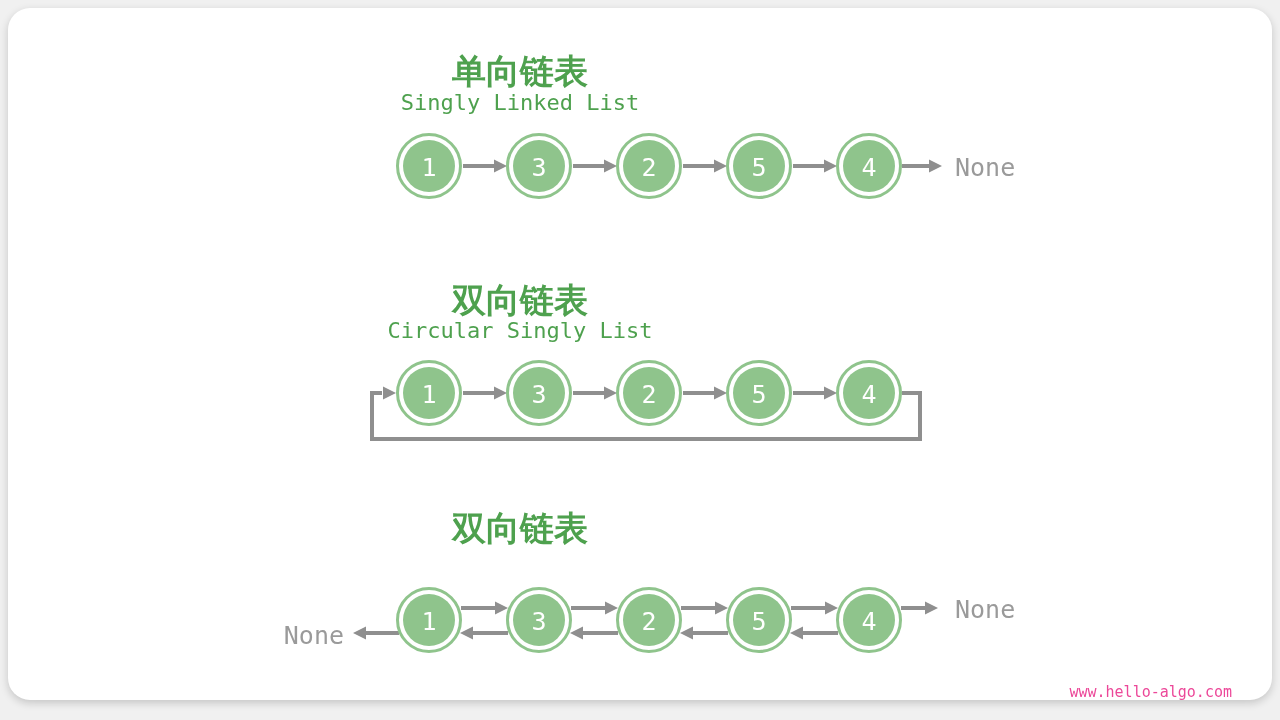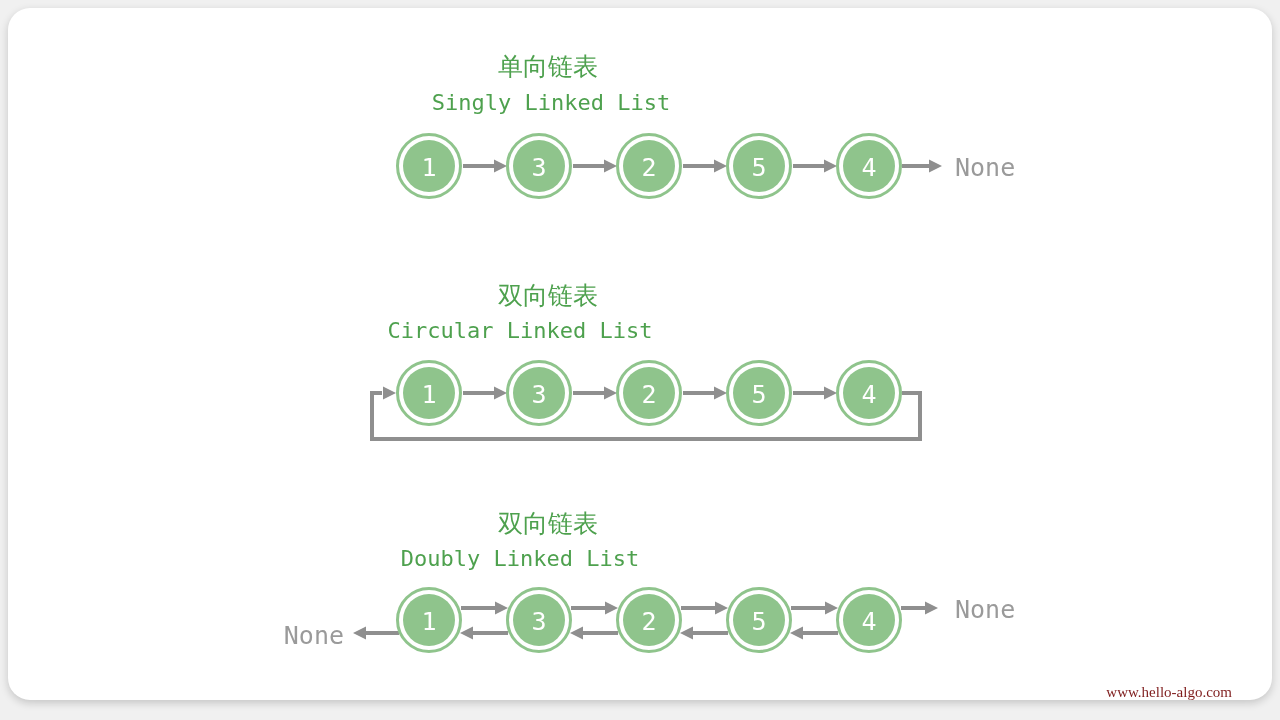--- a/index.html
+++ b/index.html
@@ -1,40 +1,40 @@
 <!DOCTYPE html>
 <html><head>
 <meta charset="utf-8">
 <style>
   * { margin:0; padding:0; box-sizing:border-box; }
   html,body { width:1280px; height:720px; background:#f0f0f0; overflow:hidden;
               font-family:"Liberation Sans","DejaVu Sans",sans-serif; }
   .card { position:absolute; left:8px; top:8px; right:8px; bottom:20px;
           background:#ffffff; border-radius:22px;
           box-shadow:0 3px 9px rgba(0,0,0,0.18); }
-  .sec-title { position:absolute; left:540px; transform:translateX(-50%);
-               font-size:25px; font-weight:normal; white-space:nowrap; line-height:1; }
+  .sec-title { position:absolute; left:512px; transform:translateX(-50%);
+               font-size:34px; font-weight:bold; white-space:nowrap; line-height:1; }
   .sec-subtitle { position:absolute; left:512px; transform:translateX(-50%);
                   font-family:"DejaVu Sans Mono","Liberation Mono",monospace;
                   font-size:22px; white-space:nowrap; line-height:1; }
   .diagram { position:absolute; left:0; width:1280px; }
   #svg-singly   { top:116px; height:84px; }
   #svg-circular { top:340px; height:110px; }
   #svg-doubly   { top:565px; height:95px; }
   .watermark { position:absolute; right:40px; top:677px;
                font-family:"DejaVu Sans Mono","Liberation Mono",monospace;
                font-size:15px; line-height:1; }
 </style>
 </head>
 <body style="background: rgb(240, 240, 240);">
 
 <div class="card" style="background: rgb(255, 255, 255);">
 
   <div class="sec-title" style="top: 46px; color: rgb(78, 161, 78);">单向链表</div>
-  <div class="sec-subtitle" style="top: 84px; color: rgb(78, 161, 78); margin-left: 31px;">Singly Linked List</div>
+  <div class="sec-subtitle" style="top: 84px; color: rgb(78, 161, 78);">Singly Linked List</div>
   <svg id="svg-singly" class="diagram" viewBox="0 0 1280 84">
       <line x1="455" y1="42" x2="488" y2="42" stroke="#8f8f8f" stroke-width="4"></line>
       <polygon points="499,42 486,35.5 486,48.5" fill="#8f8f8f"></polygon>
       <line x1="565" y1="42" x2="598" y2="42" stroke="#8f8f8f" stroke-width="4"></line>
       <polygon points="609,42 596,35.5 596,48.5" fill="#8f8f8f"></polygon>
       <line x1="675" y1="42" x2="708" y2="42" stroke="#8f8f8f" stroke-width="4"></line>
       <polygon points="719,42 706,35.5 706,48.5" fill="#8f8f8f"></polygon>
       <line x1="785" y1="42" x2="818" y2="42" stroke="#8f8f8f" stroke-width="4"></line>
       <polygon points="829,42 816,35.5 816,48.5" fill="#8f8f8f"></polygon>
       <line x1="894" y1="42" x2="923" y2="42" stroke="#8f8f8f" stroke-width="4"></line>
@@ -51,21 +51,21 @@
       <text x="641" y="43" fill="#ffffff" font-size="25" font-family="&quot;DejaVu Sans Mono&quot;,monospace" text-anchor="middle" dominant-baseline="central">2</text>
       <circle cx="751" cy="42" r="31.5" fill="#ffffff" stroke="#8fc48c" stroke-width="3"></circle>
       <circle cx="751" cy="42" r="26" fill="#8fc48c"></circle>
       <text x="751" y="43" fill="#ffffff" font-size="25" font-family="&quot;DejaVu Sans Mono&quot;,monospace" text-anchor="middle" dominant-baseline="central">5</text>
       <circle cx="861" cy="42" r="31.5" fill="#ffffff" stroke="#8fc48c" stroke-width="3"></circle>
       <circle cx="861" cy="42" r="26" fill="#8fc48c"></circle>
       <text x="861" y="43" fill="#ffffff" font-size="25" font-family="&quot;DejaVu Sans Mono&quot;,monospace" text-anchor="middle" dominant-baseline="central">4</text>
     </svg>
 
   <div class="sec-title" style="top: 275px; color: rgb(78, 161, 78);">双向链表</div>
-  <div class="sec-subtitle" style="top: 312px; color: rgb(78, 161, 78);">Circular Linked List</div>
+  <div class="sec-subtitle" style="top: 312px; color: rgb(78, 161, 78);">Circular Singly List</div>
   <svg id="svg-circular" class="diagram" viewBox="0 0 1280 110">
       <line x1="455" y1="45" x2="488" y2="45" stroke="#8f8f8f" stroke-width="4"></line>
       <polygon points="499,45 486,38.5 486,51.5" fill="#8f8f8f"></polygon>
       <line x1="565" y1="45" x2="598" y2="45" stroke="#8f8f8f" stroke-width="4"></line>
       <polygon points="609,45 596,38.5 596,51.5" fill="#8f8f8f"></polygon>
       <line x1="675" y1="45" x2="708" y2="45" stroke="#8f8f8f" stroke-width="4"></line>
       <polygon points="719,45 706,38.5 706,51.5" fill="#8f8f8f"></polygon>
       <line x1="785" y1="45" x2="818" y2="45" stroke="#8f8f8f" stroke-width="4"></line>
       <polygon points="829,45 816,38.5 816,51.5" fill="#8f8f8f"></polygon>
       <path d="M894 45 H912 V91 H364 V45 H374" fill="none" stroke="#8f8f8f" stroke-width="4"></path>
@@ -81,21 +81,20 @@
       <text x="641" y="46" fill="#ffffff" font-size="25" font-family="&quot;DejaVu Sans Mono&quot;,monospace" text-anchor="middle" dominant-baseline="central">2</text>
       <circle cx="751" cy="45" r="31.5" fill="#ffffff" stroke="#8fc48c" stroke-width="3"></circle>
       <circle cx="751" cy="45" r="26" fill="#8fc48c"></circle>
       <text x="751" y="46" fill="#ffffff" font-size="25" font-family="&quot;DejaVu Sans Mono&quot;,monospace" text-anchor="middle" dominant-baseline="central">5</text>
       <circle cx="861" cy="45" r="31.5" fill="#ffffff" stroke="#8fc48c" stroke-width="3"></circle>
       <circle cx="861" cy="45" r="26" fill="#8fc48c"></circle>
       <text x="861" y="46" fill="#ffffff" font-size="25" font-family="&quot;DejaVu Sans Mono&quot;,monospace" text-anchor="middle" dominant-baseline="central">4</text>
     </svg>
 
   <div class="sec-title" style="top: 503px; color: rgb(78, 161, 78); text-align: right;">双向链表</div>
-  <div class="sec-subtitle" style="top: 540px; color: rgb(78, 161, 78);">Doubly Linked List</div>
   <svg id="svg-doubly" class="diagram" viewBox="0 0 1280 95">
       <line x1="453" y1="35" x2="489" y2="35" stroke="#8f8f8f" stroke-width="4"></line>
       <polygon points="500,35 487,28.5 487,41.5" fill="#8f8f8f"></polygon>
       <line x1="563" y1="35" x2="599" y2="35" stroke="#8f8f8f" stroke-width="4"></line>
       <polygon points="610,35 597,28.5 597,41.5" fill="#8f8f8f"></polygon>
       <line x1="673" y1="35" x2="709" y2="35" stroke="#8f8f8f" stroke-width="4"></line>
       <polygon points="720,35 707,28.5 707,41.5" fill="#8f8f8f"></polygon>
       <line x1="783" y1="35" x2="819" y2="35" stroke="#8f8f8f" stroke-width="4"></line>
       <polygon points="830,35 817,28.5 817,41.5" fill="#8f8f8f"></polygon>
       <line x1="893" y1="35" x2="919" y2="35" stroke="#8f8f8f" stroke-width="4"></line>
@@ -122,14 +121,14 @@
       <circle cx="641" cy="47" r="26" fill="#8fc48c"></circle>
       <text x="641" y="48" fill="#ffffff" font-size="25" font-family="&quot;DejaVu Sans Mono&quot;,monospace" text-anchor="middle" dominant-baseline="central">2</text>
       <circle cx="751" cy="47" r="31.5" fill="#ffffff" stroke="#8fc48c" stroke-width="3"></circle>
       <circle cx="751" cy="47" r="26" fill="#8fc48c"></circle>
       <text x="751" y="48" fill="#ffffff" font-size="25" font-family="&quot;DejaVu Sans Mono&quot;,monospace" text-anchor="middle" dominant-baseline="central">5</text>
       <circle cx="861" cy="47" r="31.5" fill="#ffffff" stroke="#8fc48c" stroke-width="3"></circle>
       <circle cx="861" cy="47" r="26" fill="#8fc48c"></circle>
       <text x="861" y="48" fill="#ffffff" font-size="25" font-family="&quot;DejaVu Sans Mono&quot;,monospace" text-anchor="middle" dominant-baseline="central">4</text>
     </svg>
 
-  <div class="watermark" style="color: #7f1d1d; font-family: Liberation Serif, serif;">www.hello-algo.com</div>
+  <div class="watermark" style="color: #ec4899;">www.hello-algo.com</div>
 </div>
 
 </body></html>

